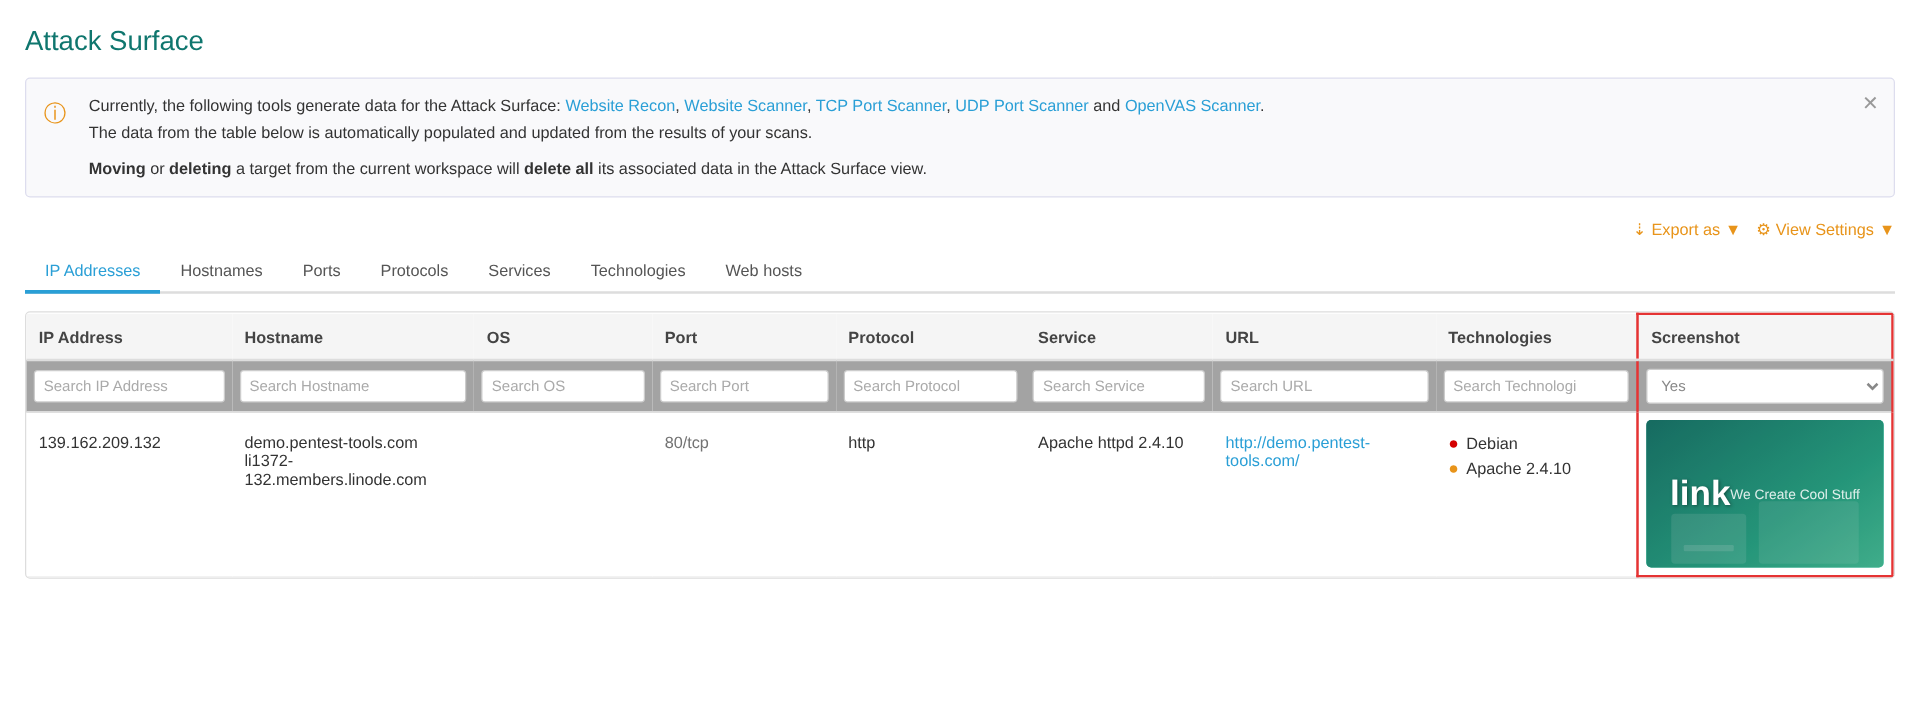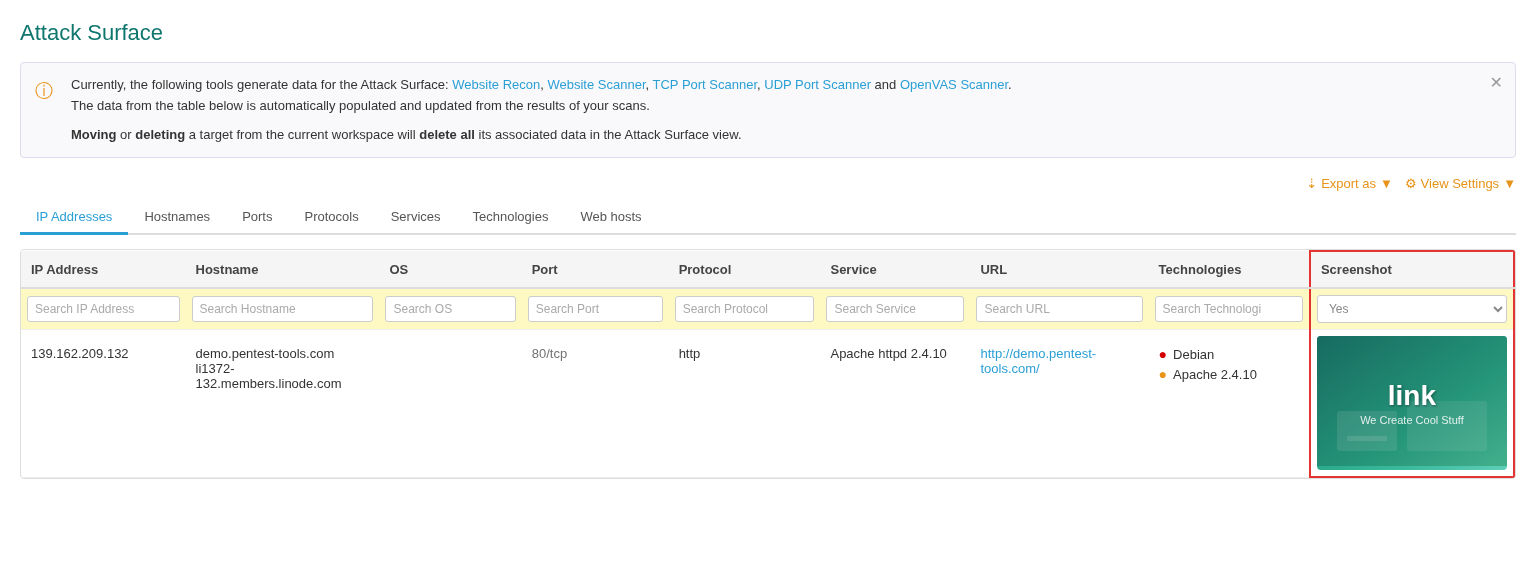--- a/index.html
+++ b/index.html
@@ -102,21 +102,21 @@
       padding: 10px 10px;
       text-align: left;
       font-weight: 600;
       color: #444;
       border-bottom: 2px solid #ddd;
       white-space: nowrap;
     }
     .search-row td {
       padding: 6px 6px;
       border-bottom: 1px solid #eee;
-      background: #fef9c3;
+      background: #a3a3a3;
     }
     .search-row input, .search-row select {
       width: 100%;
       padding: 5px 7px;
       border: 1px solid #ccc;
       border-radius: 3px;
       font-size: 12px;
       color: #888;
       background: #fff;
       outline: none;
@@ -132,28 +132,27 @@
     .tech-list { display: flex; flex-direction: column; gap: 4px; }
     .tech-item { display: flex; align-items: center; gap: 6px; }
     .tech-icon-debian { color: #d40000; font-size: 14px; }
     .tech-icon-apache { color: #e8941a; font-size: 14px; }
     .screenshot-cell {
       padding: 6px !important;
     }
     .screenshot-thumb {
       position: relative;
       width: 190px;
-      height: 134px;
+      height: 118px;
       border-radius: 4px;
       overflow: hidden;
       background: linear-gradient(135deg, #1a7a6e 0%, #2aaa8a 40%, #3dbba0 70%, #5ecfb8 100%);
       display: flex;
       align-items: center;
       justify-content: center;
-      flex-direction: column;
     }
     .screenshot-thumb .link-label {
       color: #fff;
       font-size: 28px;
       font-weight: 700;
       text-shadow: 1px 1px 3px rgba(0,0,0,0.4);
     }
     .screenshot-thumb .link-sub {
       color: rgba(255,255,255,0.85);
       font-size: 11px;

